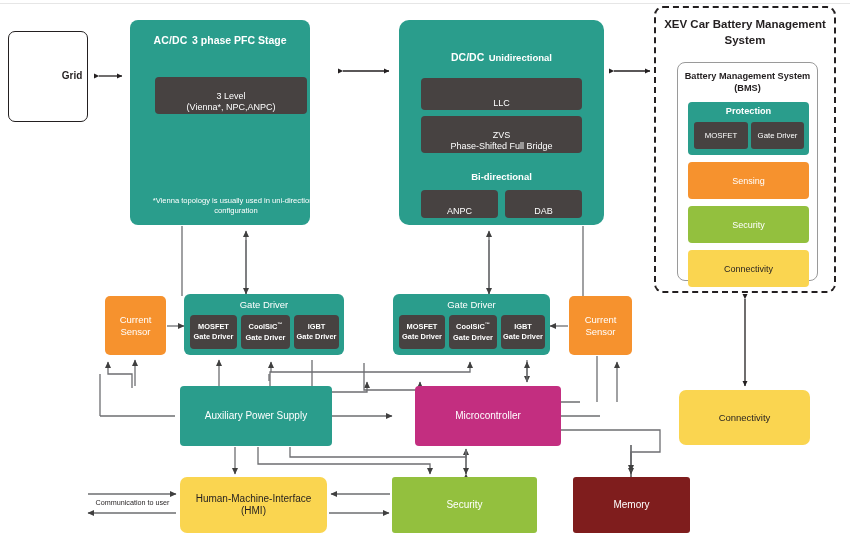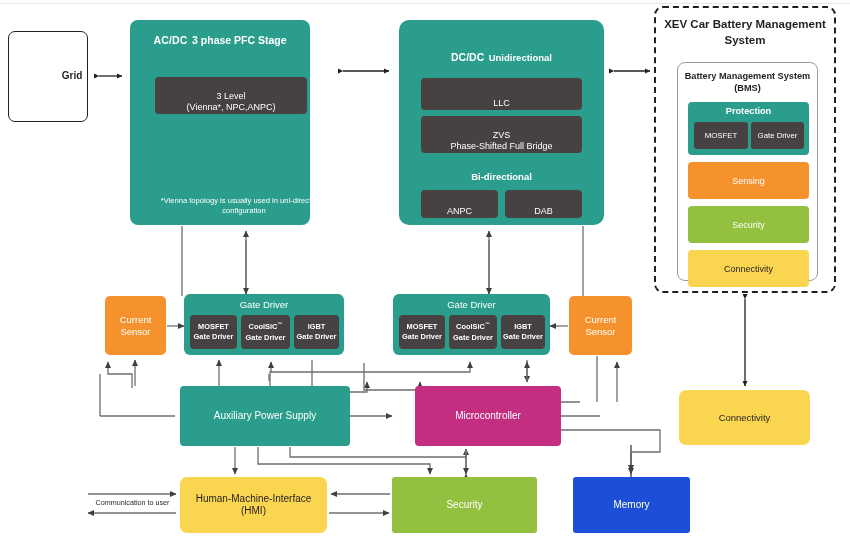--- a/index.html
+++ b/index.html
@@ -15,29 +15,29 @@
   .blk{position:absolute;box-sizing:border-box;display:flex;
        align-items:center;justify-content:center;text-align:center;
        border-radius:8px;line-height:1.25;}
 
   .teal{background:#2a9d8c;color:#ffffff;}
   .dark{background:#474241;color:#ffffff;}
   .orange{background:#f6922e;color:#ffffff;}
   .green{background:#93c03e;color:#ffffff;}
   .yellow{background:#fad550;color:#231f20;}
   .magenta{background:#c32e80;color:#ffffff;margin-left:20px;}
-  .gray{background:#1d4ed8;color:#ffffff;}
+  .gray{background:#7f1d1d;color:#ffffff;}
   .white{background:#ffffff;color:#231f20;border:1.5px solid #231f20;}
 
   
   #acdc{left:130px;top:20px;width:180px;height:205px;
         display:block;padding-top:9px;border-radius:8px;}
   #acdc .hd1{font-size:10.5px;font-weight:bold;letter-spacing:.2px;}
   #acdc .hd2{font-size:10.5px;font-weight:bold;margin-top:19px;}
-  #acdc .note{font-size:7.6px;line-height:1.35;padding:0 24px;margin-top:10px;color:#ffffff;}
+  #acdc .note{font-size:7.6px;line-height:1.35;padding:0 16px;margin-top:10px;color:#ffffff;}
   .innerbar{position:absolute;border-radius:4px;display:flex;align-items:flex-end;
             justify-content:center;text-align:center;font-size:9px;line-height:1.3;}
 
   
   #dcdc{left:399px;top:20px;width:205px;height:205px;
         display:block;padding-top:26px;border-radius:10px;}
   #dcdc .hd1{font-size:10.5px;font-weight:bold;}
   #dcdc .hd2{font-size:9.5px;font-weight:bold;margin-top:17px;}
   #dcdc .hd3{position:absolute;left:0;top:151px;width:100%;font-size:9.5px;font-weight:bold;}
 
@@ -63,21 +63,21 @@
   .gd .gdt{position:absolute;left:0;top:5px;width:100%;text-align:center;
            font-size:9.5px;color:#fff;}
   .gdsub{position:absolute;top:21px;height:34px;border-radius:4px;background:#474241;
          color:#fff;display:flex;align-items:center;justify-content:center;text-align:center;
          font-size:7.4px;font-weight:bold;line-height:1.35;}
   .tm{font-size:5px;vertical-align:super;}
 
   
   #curL{left:105px;top:296px;width:61px;height:59px;font-size:9.5px;border-radius:5px;}
   #curR{left:569px;top:296px;width:63px;height:59px;font-size:9.5px;border-radius:5px;}
-  #aux{left:180px;top:386px;width:170px;height:60px;font-size:10px;border-radius:4px;text-align:right;}
+  #aux{left:180px;top:386px;width:152px;height:60px;font-size:10px;border-radius:4px;text-align:right;}
   #micro{left:395px;top:386px;width:146px;height:60px;font-size:10px;border-radius:4px;}
   #conn{left:679px;top:390px;width:131px;height:55px;font-size:9.5px;border-radius:7px;}
   #hmi{left:180px;top:477px;width:147px;height:56px;font-size:10px;border-radius:7px;}
   #sec{left:392px;top:477px;width:145px;height:56px;font-size:10px;border-radius:3px;}
   #mem{left:573px;top:477px;width:117px;height:56px;font-size:10px;border-radius:3px;}
 
   .commlabel{position:absolute;left:80px;top:498px;width:105px;text-align:center;
              font-size:7.2px;color:#231f20;}
 
   svg.wires{position:absolute;left:0;top:0;width:850px;height:540px;pointer-events:none;}

